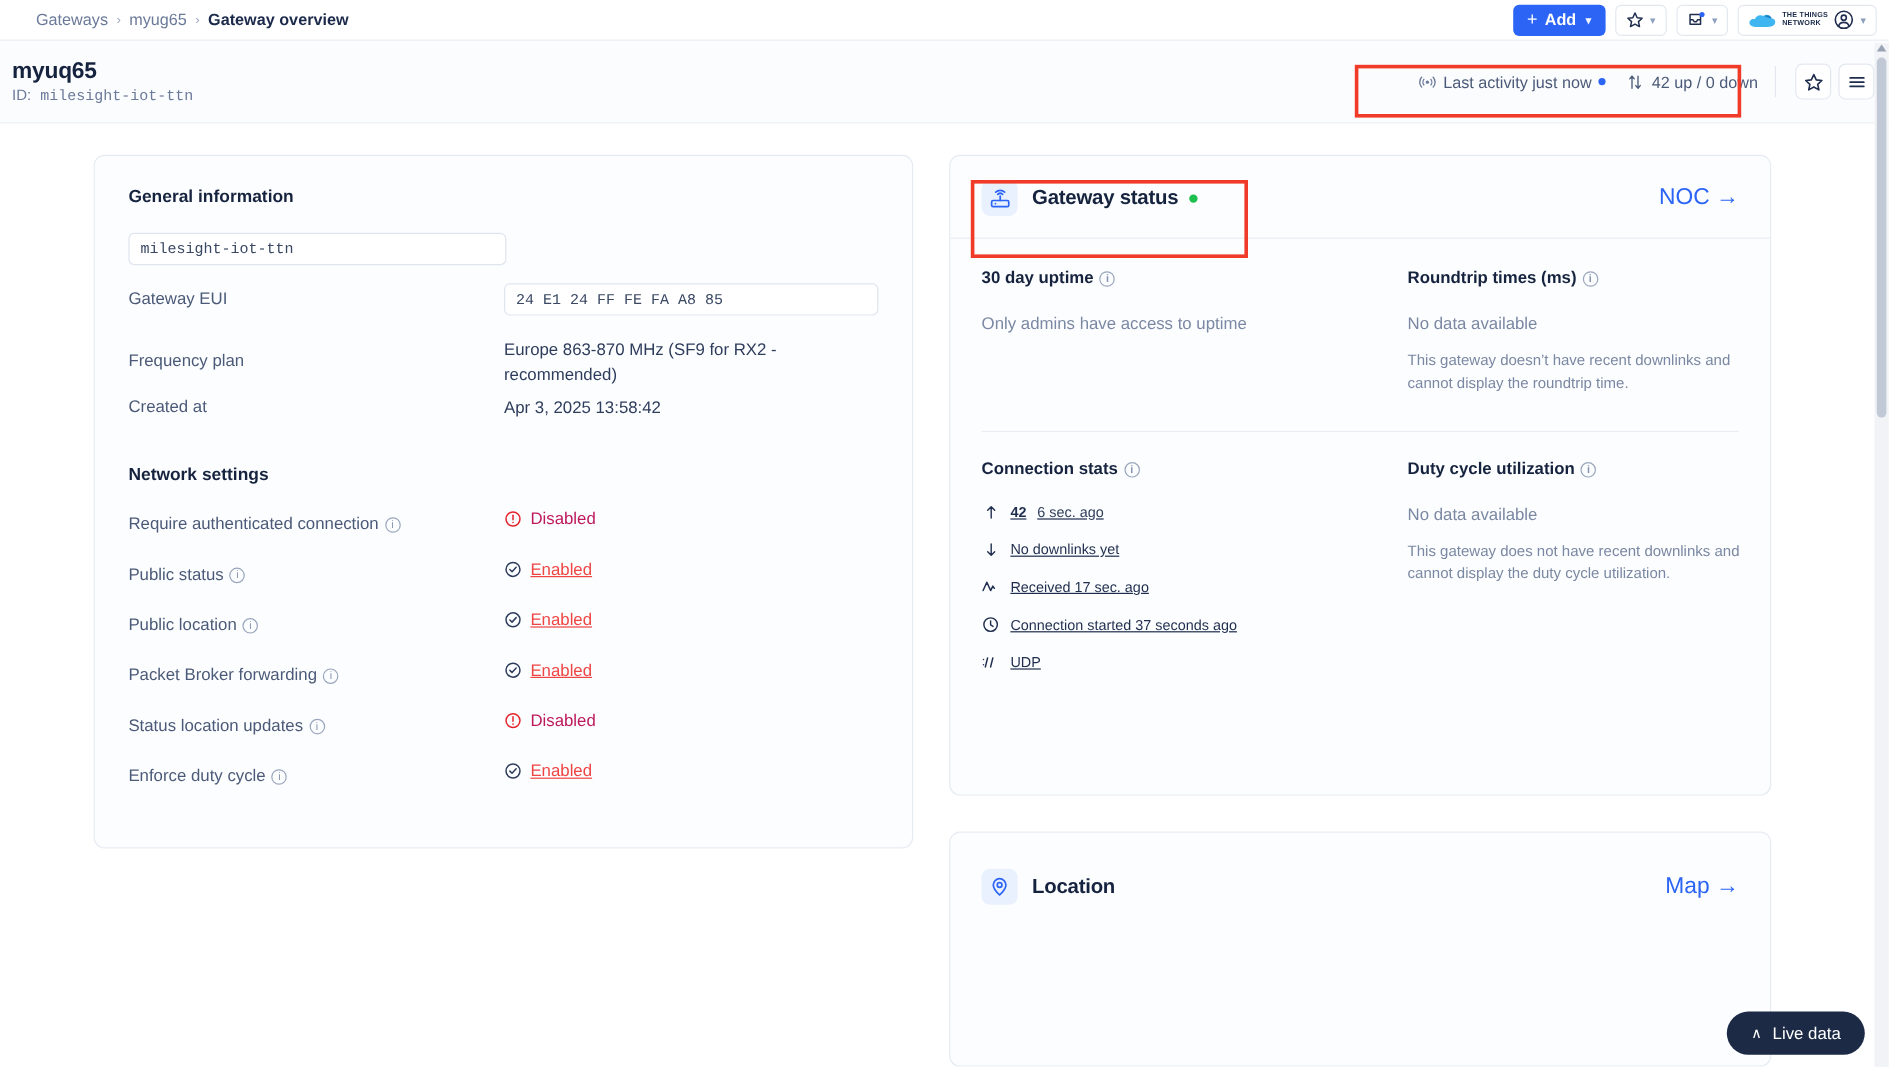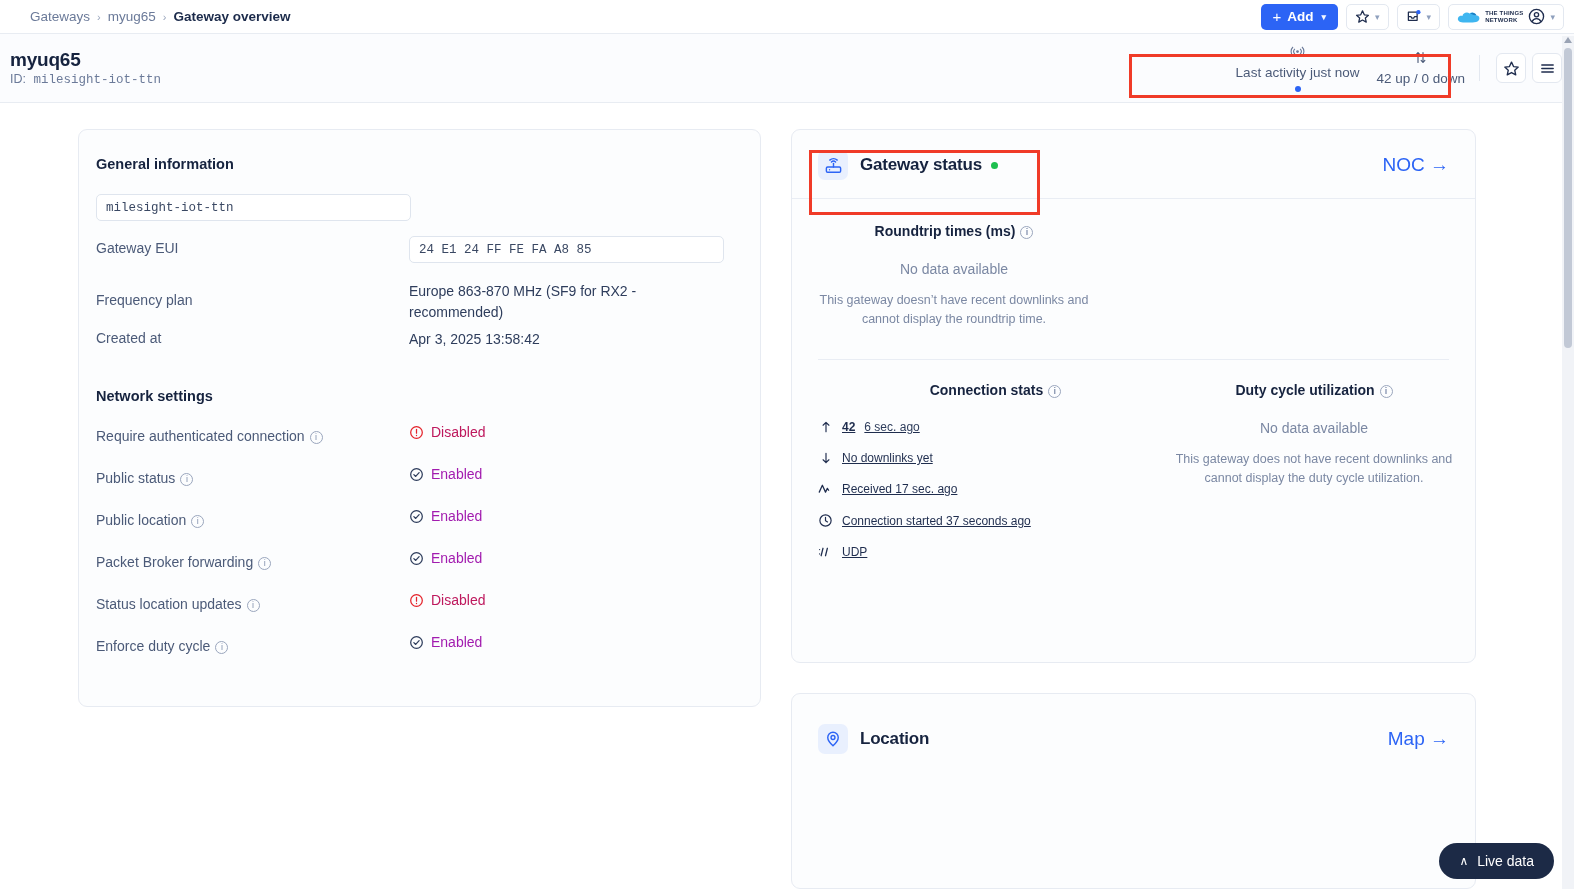--- a/index.html
+++ b/index.html
@@ -60,21 +60,21 @@
   .gw-title { font-size: 19px; font-weight: 700; color: #16233f; letter-spacing: -.2px; }
   .gw-id { font-size: 12.5px; color: #6b7a99; font-family: "Liberation Mono", monospace; }
   .gw-id .lbl { font-family: "Liberation Sans", sans-serif; }
 
   .title-right { margin-left: auto; display: flex; align-items: center; gap: 0; }
   .activity {
     display: flex; align-items: center; gap: 9px;
     font-size: 13.5px; color: #4b5a78;
     padding: 8px 12px 8px 10px;
   }
-  .activity .seg { display: flex; align-items: center; gap: 6px; flex-direction: column; }
+  .activity .seg { display: flex; align-items: center; gap: 6px; }
   .blue-dot { width: 6px; height: 6px; border-radius: 50%; background: #2c64f5; display: inline-block; }
   .vdiv { width: 1px; height: 26px; background: #e3e8f0; margin: 0 10px 0 2px; }
   .sq-btn {
     width: 30px; height: 30px; border: 1px solid #e3e8f0; border-radius: 6px;
     background: #fff; display: flex; align-items: center; justify-content: center;
     cursor: pointer; margin-left: 6px;
   }
 
   
   .annot { position: absolute; border: 3px solid #f03b28; pointer-events: none; }
@@ -84,49 +84,49 @@
   
   .main {
     position: relative;
     height: 786px;
     padding: 26px 86px 0 78px;
     display: flex; gap: 30px;
     background: #fff;
     overflow: hidden;
   }
   .col-left { width: 683px; flex: none; }
-  .col-right { width: 685px; flex: none; display: flex; flex-direction: column; gap: 30px; text-align: center; }
+  .col-right { width: 685px; flex: none; display: flex; flex-direction: column; gap: 30px; }
 
   .card {
     background: #fcfdfe;
     border: 1px solid #e7ebf2;
     border-radius: 9px;
   }
 
   
-  .card-general { padding: 26px 28px 30px 17px; }
+  .card-general { padding: 26px 28px 30px 28px; }
   .sec-title { font-size: 14.5px; font-weight: 700; color: #16233f; margin-bottom: 22px; }
   .row { display: flex; align-items: flex-start; min-height: 42px; }
   .row-lbl { width: 313px; flex: none; font-size: 14px; color: #4b5a78; padding-top: 4px; }
   .row-val { font-size: 14px; color: #2e3d5c; padding-top: 3px; line-height: 21px; }
   .ro-input {
     width: 315px; height: 27px;
     border: 1px solid #dfe5ee; border-radius: 5px; background: #fff;
     font-family: "Liberation Mono", monospace; font-size: 12.5px; color: #3a4863;
     padding: 0 9px; display: flex; align-items: center;
   }
   .info-i {
     display: inline-flex; align-items: center; justify-content: center;
     width: 13px; height: 13px; border: 1px solid #9aa6bd; border-radius: 50%;
     font-size: 9px; color: #8593af; margin-left: 5px; line-height: 1;
     font-style: normal; vertical-align: 1px; cursor: pointer;
   }
   .sec-title.net { margin-top: 28px; margin-bottom: 20px; }
   .status-val { display: flex; align-items: center; gap: 7px; font-size: 14px; }
-  .status-val.en { color: #a21caf; }
+  .status-val.en { color: #ef4444; text-decoration: underline; }
   .status-val.dis { color: #be185d; }
 
   
   .card-status { padding: 0; }
   .card-head {
     display: flex; align-items: center;
     padding: 20px 26px 18px 26px;
     border-bottom: 1px solid #e9edf4;
   }
   .head-icon {
@@ -391,20 +391,26 @@
             <path d="M9.4 7.6a3.8 3.8 0 0 1 5.2 0"></path>
             <path d="M7.3 5.2a7 7 0 0 1 9.4 0"></path>
           </svg>
         </div>
         <div class="head-title">Gateway status</div>
         <div class="green-dot"></div>
         <div class="head-link">NOC →</div>
       </div>
 
       <div class="grid2">
+        <div class="g-col">
+          <div class="g-title">
+            <span>30 day uptime</span><i class="info-i">i</i>
+          </div>
+          <div class="g-muted">Only admins have access to uptime</div>
+        </div>
         <div class="g-col b">
           <div class="g-title">
             <span>Roundtrip times (ms)</span><i class="info-i">i</i>
           </div>
           <div class="g-muted">No data available</div>
           <div class="g-sub">This gateway doesn’t have recent downlinks and cannot display the roundtrip time.</div>
         </div>
       </div>
 
       <div class="inner-div"></div>

